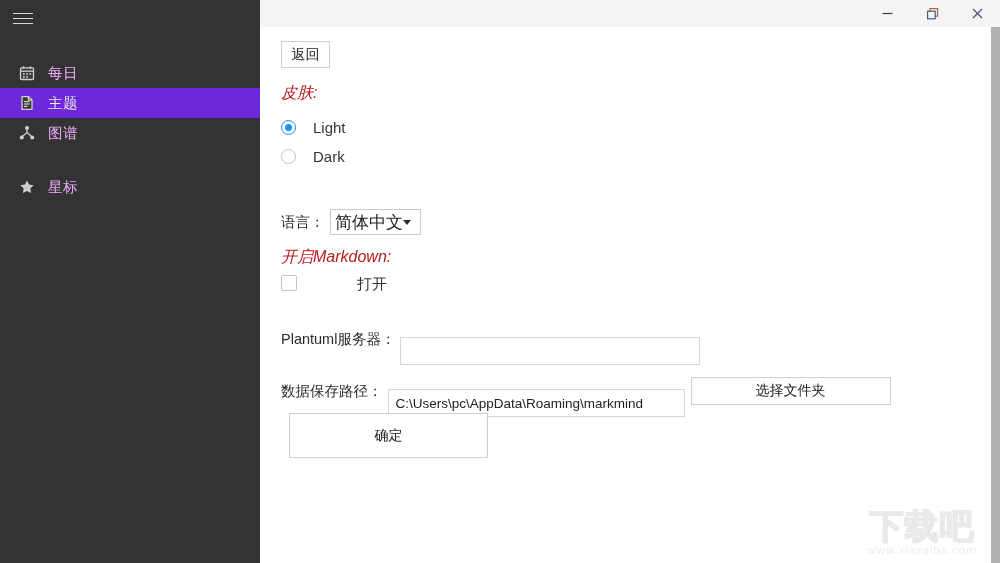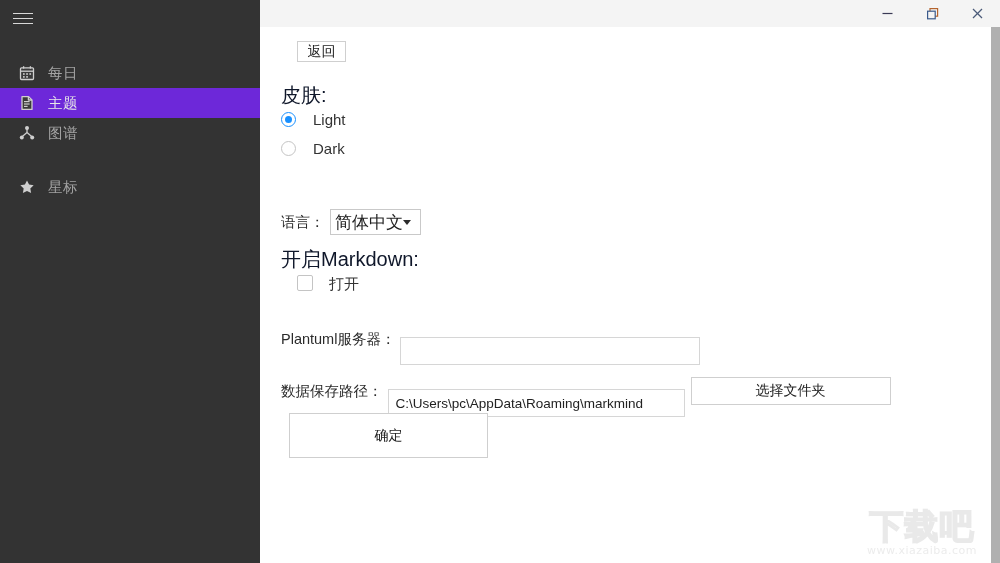--- a/index.html
+++ b/index.html
@@ -38,21 +38,21 @@
   .nav-gap { height: 24px; }
   .nav-icon {
     width: 18px; height: 18px;
     display: flex; align-items: center; justify-content: center;
     margin-right: 12px;
     color: #cfcfcf;
     flex: 0 0 18px;
   }
   .nav-icon svg { display: block; }
   .nav-label {
-    color: #a3a3a3;
+    color: #f0abfc;
     font-size: 14.5px;
     line-height: 1;
     letter-spacing: .5px;
   }
   .nav-item.selected .nav-label { color: #e8e8e8; }
 
   
   .titlebar {
     position: absolute; left: 260px; top: 0;
     width: 740px; height: 27px;
@@ -83,31 +83,32 @@
 
   .btn {
     border: 1px solid #cfcfcf;
     background: #ffffff;
     color: #222222;
     font-family: "Liberation Sans", "DejaVu Sans", sans-serif;
     font-size: 14px;
     cursor: pointer;
     display: inline-flex; align-items: center; justify-content: center;
   }
-  .btn-back { position: absolute; left: 16px; top: 14px; width: 49px; height: 21px; }
+  .btn-back { position: absolute; left: 0; top: 14px; width: 49px; height: 27px; }
 
   .label {
-    color: #0f172a;
-    font-size: 20px;
+    color: #b91c1c;
+    font-size: 16px;
     line-height: 1;
     white-space: nowrap;
+    font-style: italic;
   }
   .label-skin { position: absolute; left: 0; top: 58px; }
 
-  .radio-row { position: absolute; left: 0; display: flex; align-items: center; }
+  .radio-row { position: absolute; left: 0; display: flex; align-items: center; margin-top: 8px; }
   .radio-light { top: 85px; }
   .radio-dark  { top: 114px; }
   .radio {
     width: 15px; height: 15px; border-radius: 50%;
     border: 1px solid #c4c4c4; background: #fff;
     flex: 0 0 15px;
     display: flex; align-items: center; justify-content: center;
     cursor: pointer;
   }
   .radio.checked { border: 1px solid #1890ff; }
@@ -128,21 +129,21 @@
   .select-value { font-size: 17px; color: #222; line-height: 1; padding-right: 12px; }
   .caret {
     position: absolute; right: 9px; top: 50%; margin-top: -2px;
     width: 0; height: 0;
     border-left: 4px solid transparent; border-right: 4px solid transparent;
     border-top: 5px solid #2b2b2b;
   }
 
   .label-md { position: absolute; left: 0; top: 222px; }
 
-  .check-row { position: absolute; left: 16px; top: 248px; display: flex; align-items: center; }
+  .check-row { position: absolute; left: 0; top: 248px; display: flex; align-items: center; gap: 44px; }
   .checkbox {
     width: 16px; height: 16px;
     border: 1px solid #c4c4c4; background: #fff;
     border-radius: 2px; flex: 0 0 16px; cursor: pointer;
   }
   .check-label { margin-left: 16px; color: #333333; font-size: 15px; line-height: 1; }
 
   .plantuml-row { position: absolute; left: 0; top: 286px; display: flex; align-items: center; }
   .path-row     { position: absolute; left: 0; top: 338px; display: flex; align-items: center; }
 

